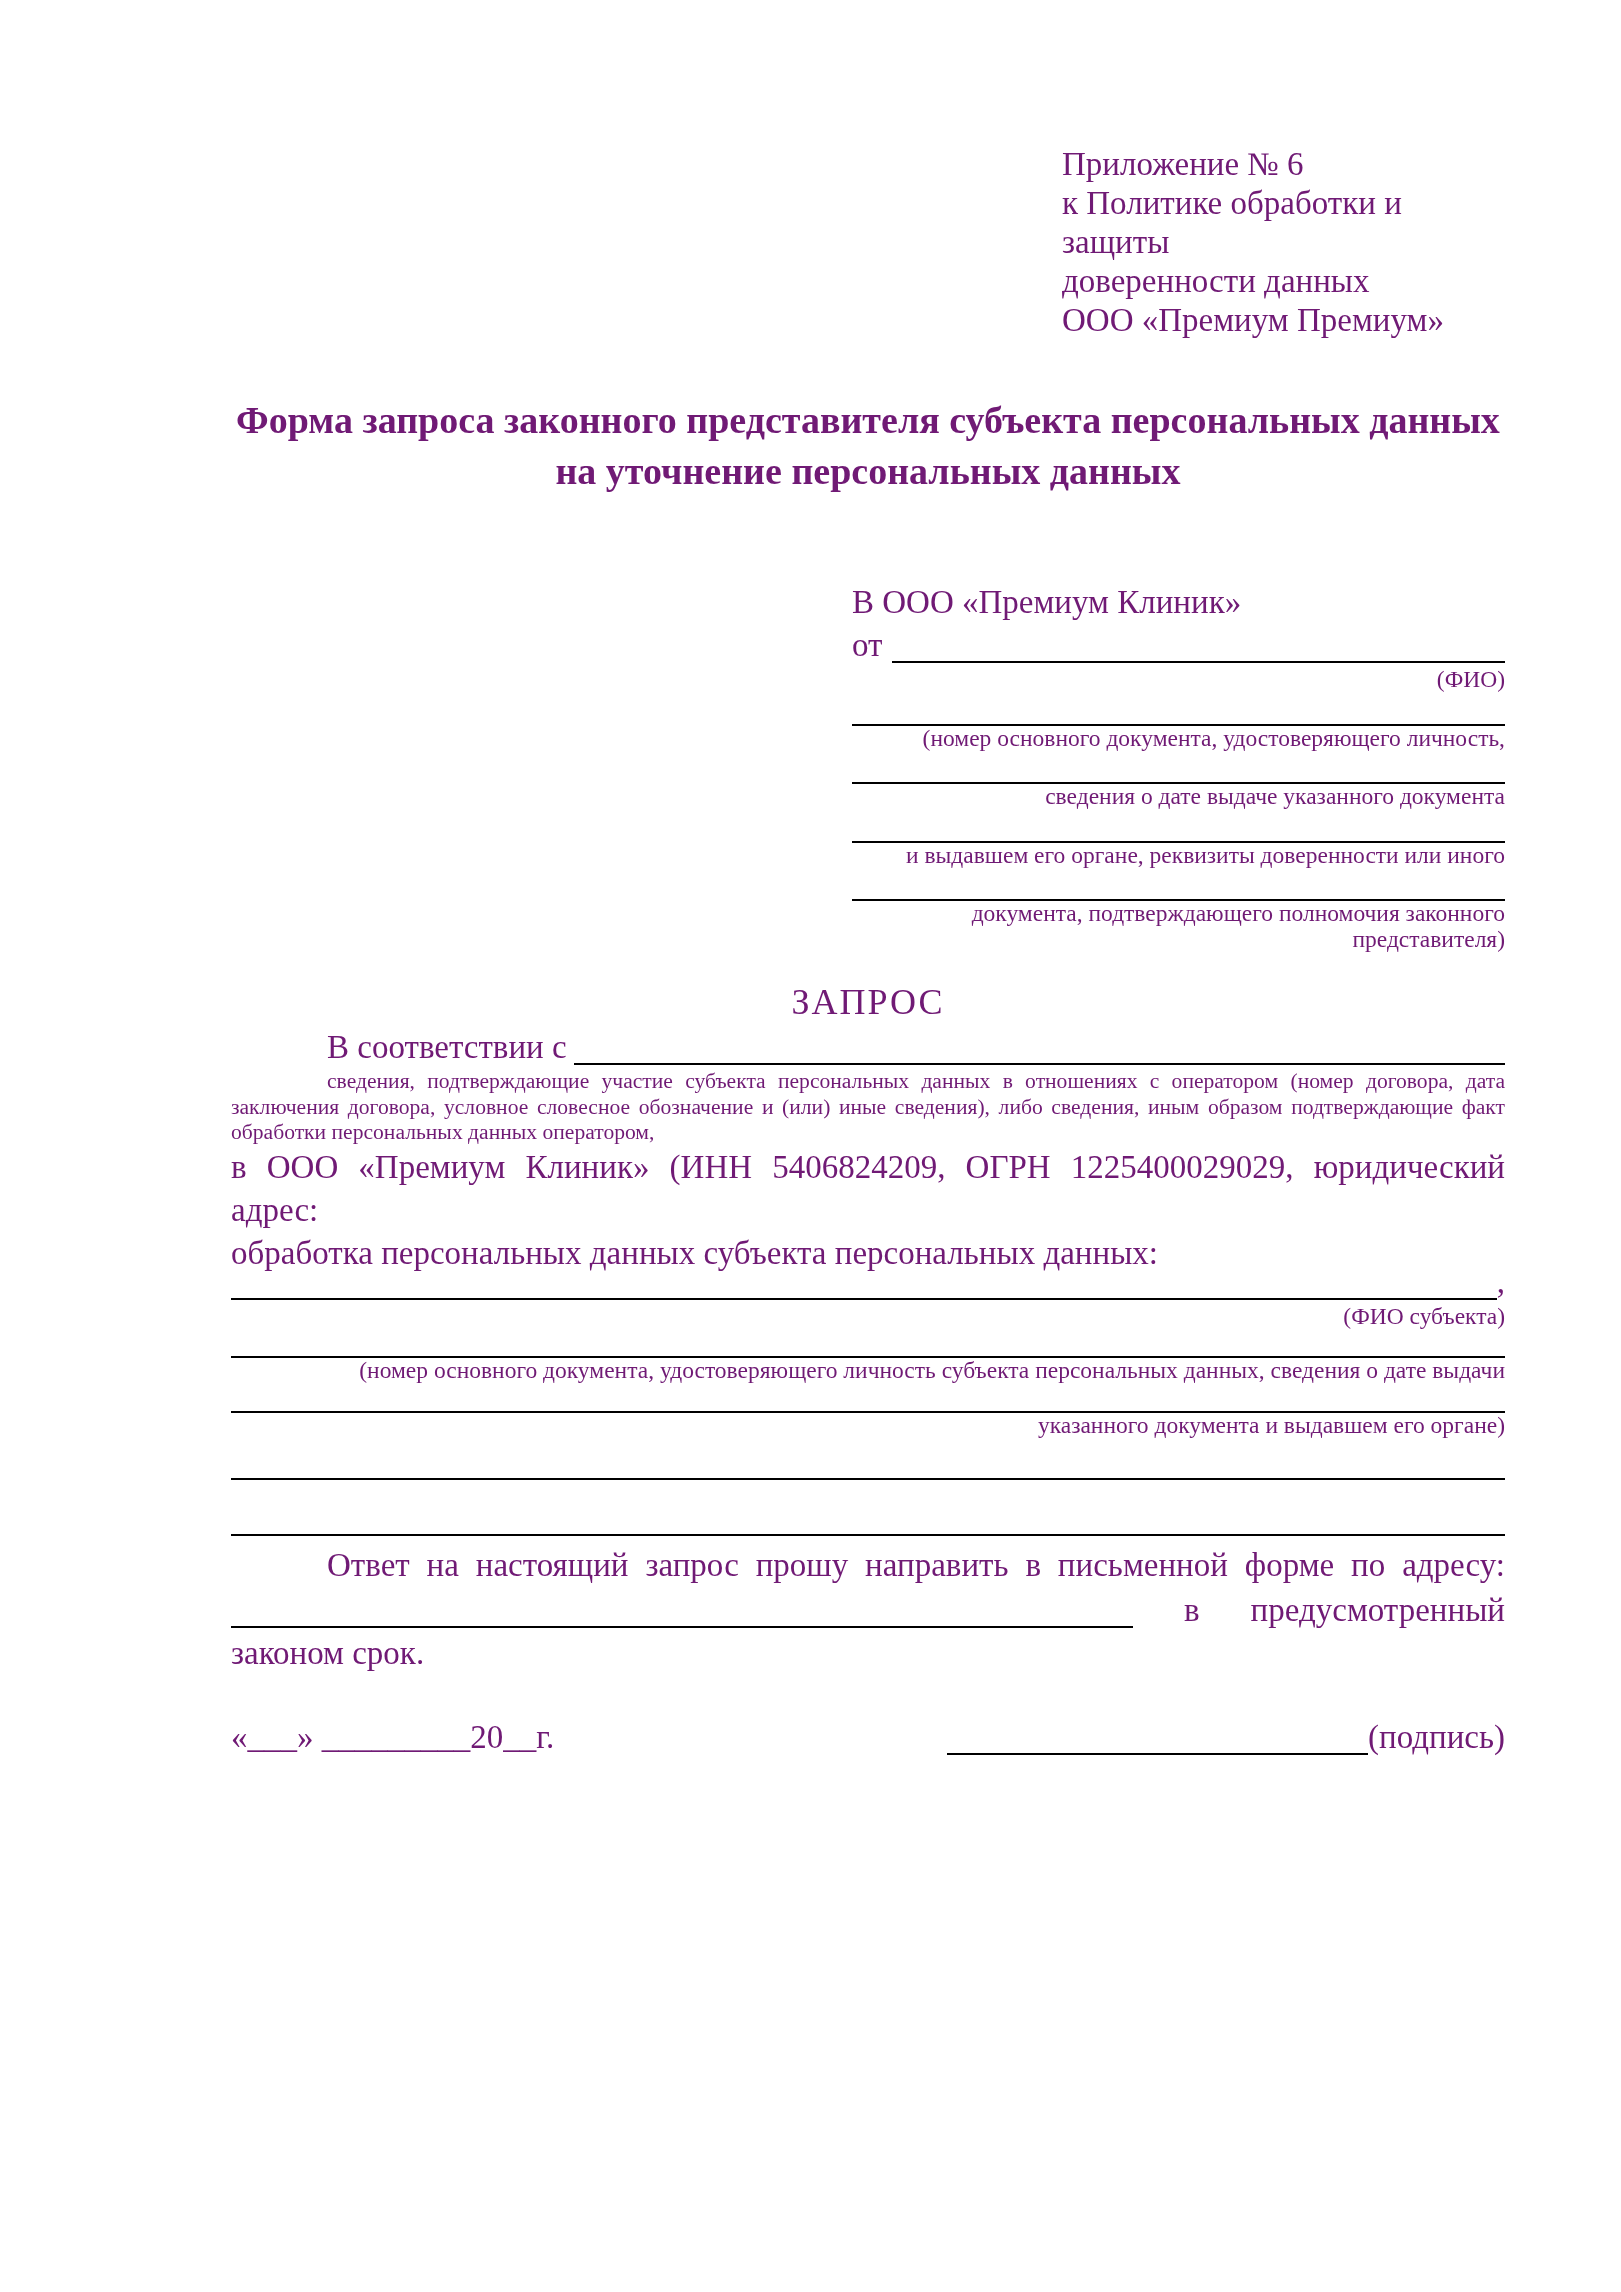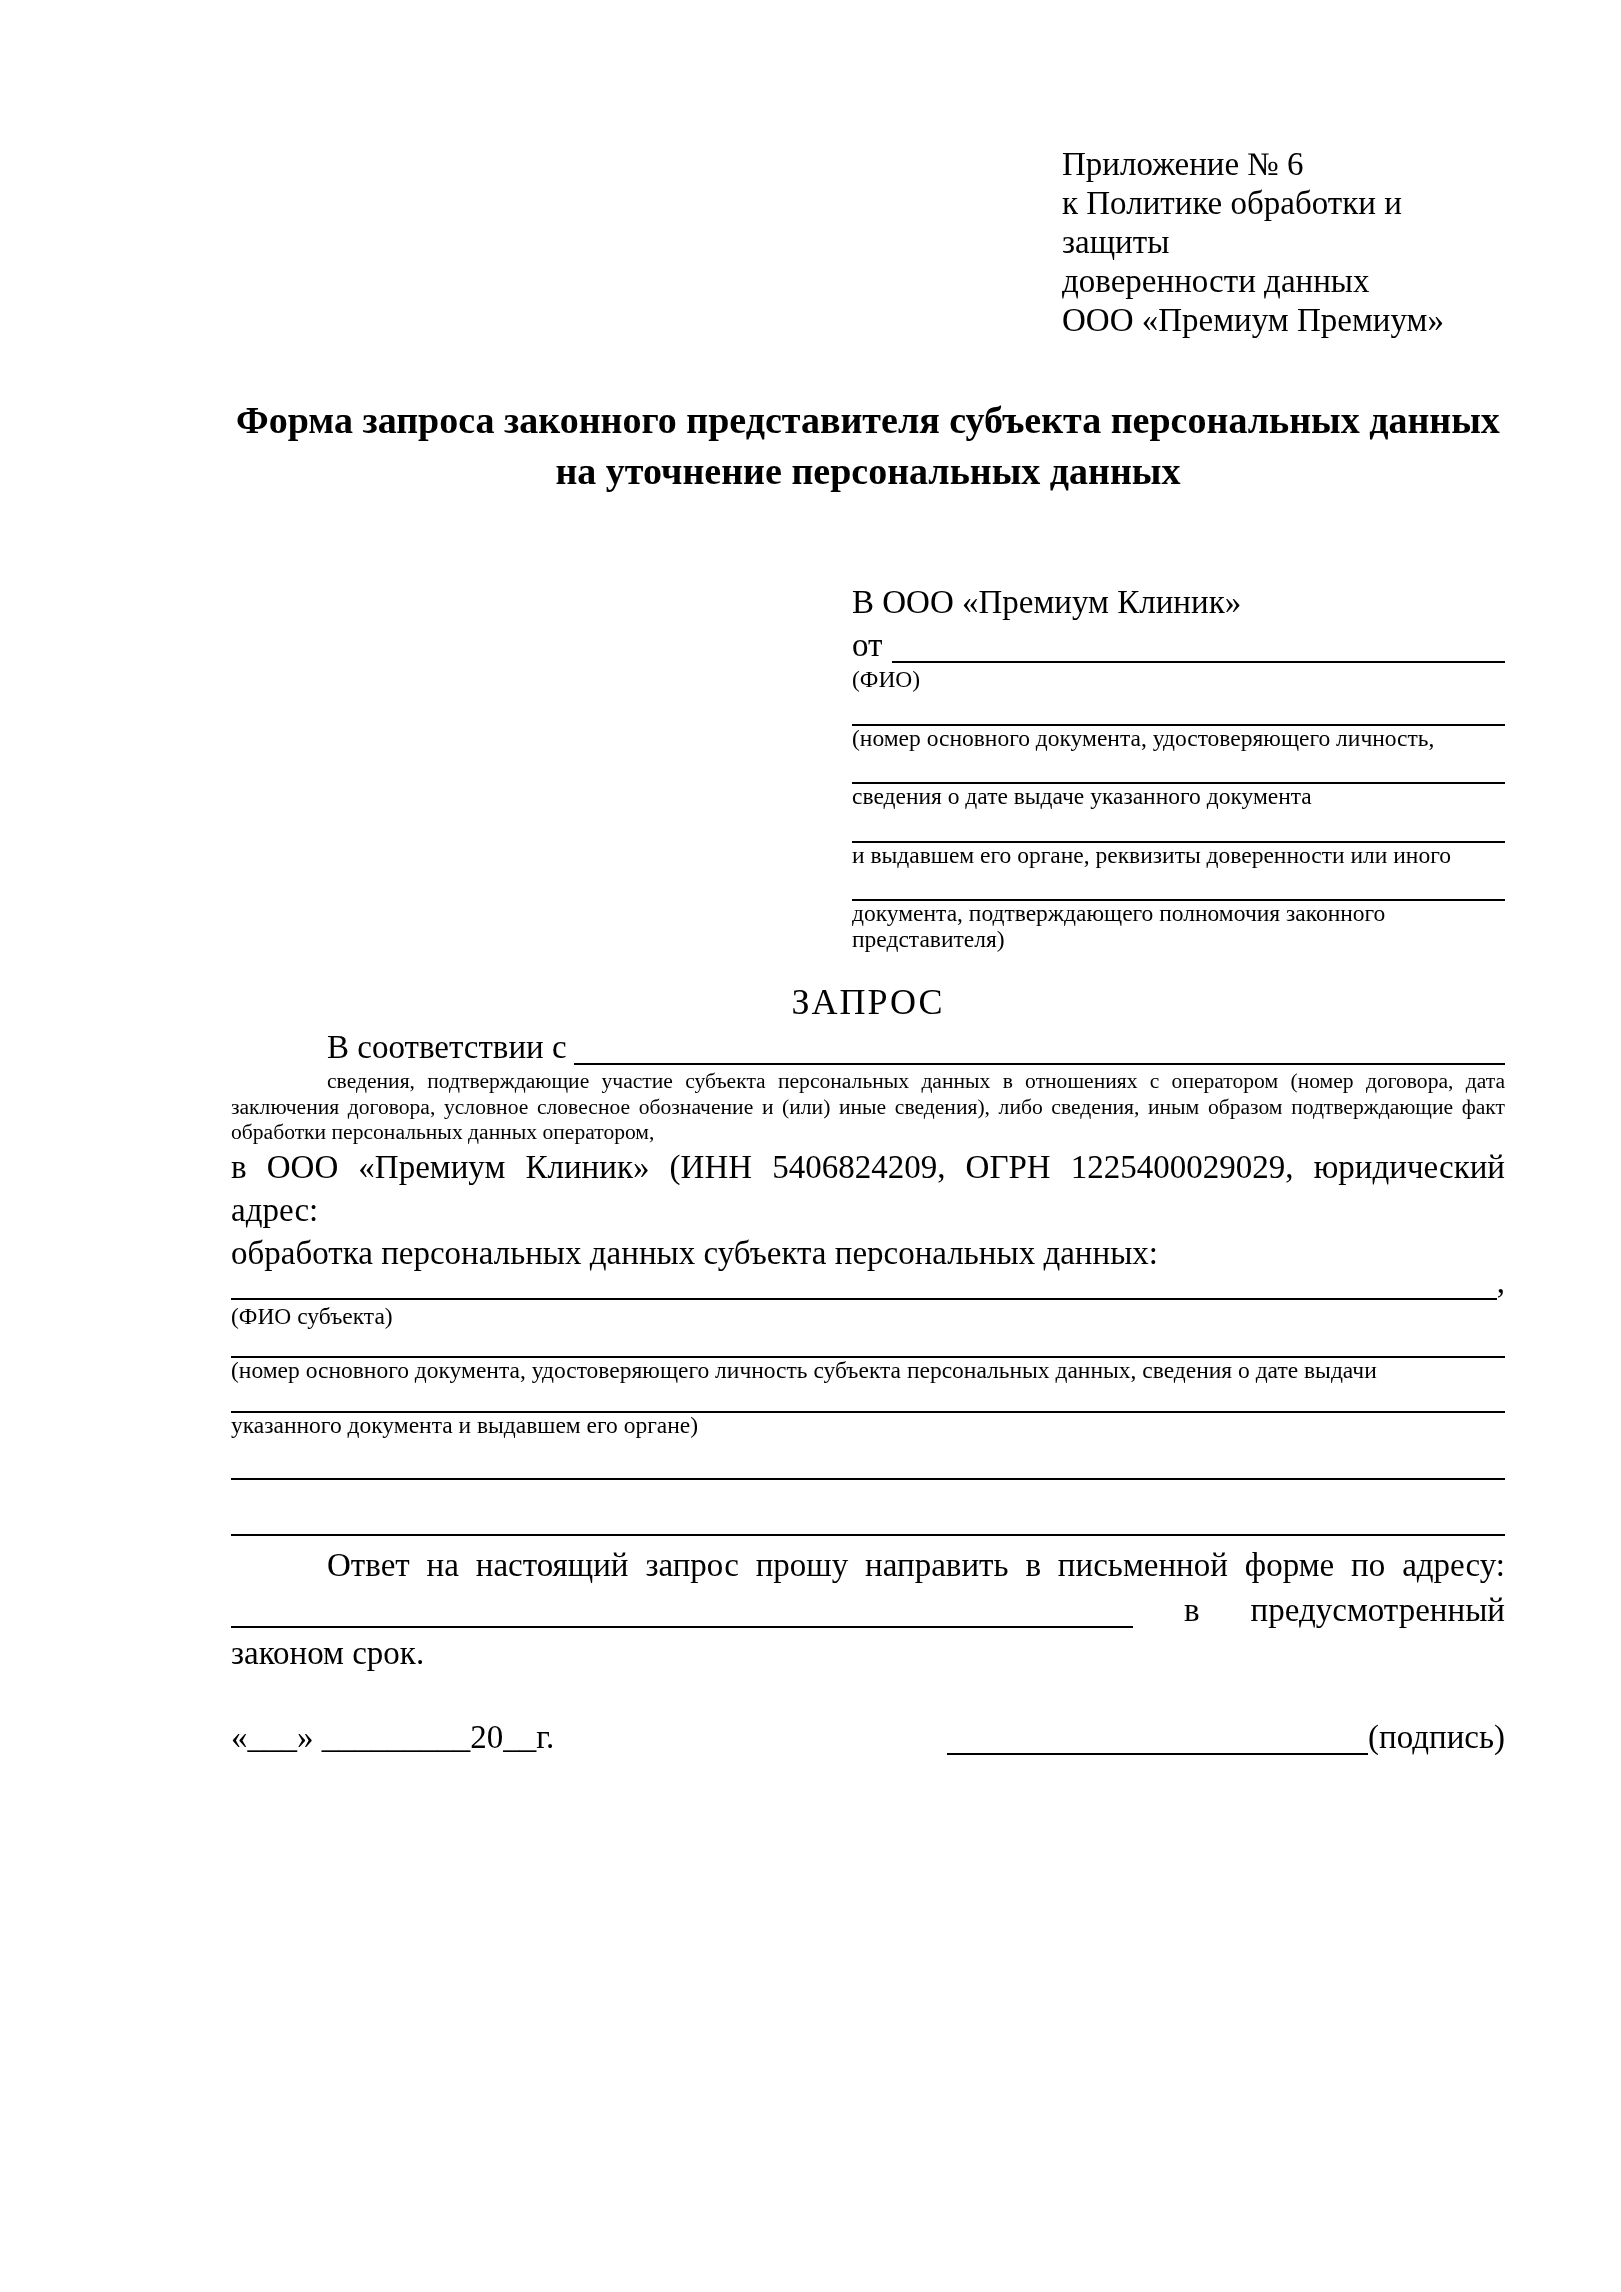--- a/index.html
+++ b/index.html
@@ -1,38 +1,38 @@
 <!DOCTYPE html>
 <html lang="ru"><head>
 <meta charset="utf-8">
 <style>
   html,body { margin:0; padding:0; background:#ffffff; }
   .page {
     position:relative;
     width:1621px; height:2293px;
-    background:#ffffff; color:#000000;
+    background:#ffffff; color:#701a75;
     box-sizing:border-box;
     padding:145px 116px 0 231px;
     font-family:"Liberation Serif", serif;
     font-size:33px; line-height:43px;
     overflow:hidden;
   }
   .ul { border-bottom:2.9px solid #000; }
 
   
   .appendix { width:443px; margin-left:auto; line-height:39px; }
 
   
   .title { margin-top:55px; text-align:center; font-weight:bold; font-size:38px; line-height:51px; white-space:nowrap; }
 
   
   .addressee { margin-top:84px; margin-left:621px; }
   .from-row { display:flex; align-items:flex-end; height:43px; }
   .from-row .ul { flex:1; margin-left:9.8px; margin-bottom:3.9px; }
-  .cap { font-size:23.5px; line-height:25.5px; text-align:left; }
+  .cap { font-size:23.5px; line-height:25.5px; text-align:right; }
   .blank-row { height:31px; }
 
   
   .req-head { margin-top:29px; text-align:center; font-size:36px; letter-spacing:2px; }
   .intro-row { display:flex; align-items:flex-end; height:45px; padding-left:96px; }
   .intro-row span { white-space:nowrap; }
   .intro-row .ul { flex:1; margin-left:7.8px; margin-bottom:3.9px; }
 
   .fn { font-size:21.6px; line-height:25.5px; }
   .jl { text-align:justify; text-align-last:justify; }

